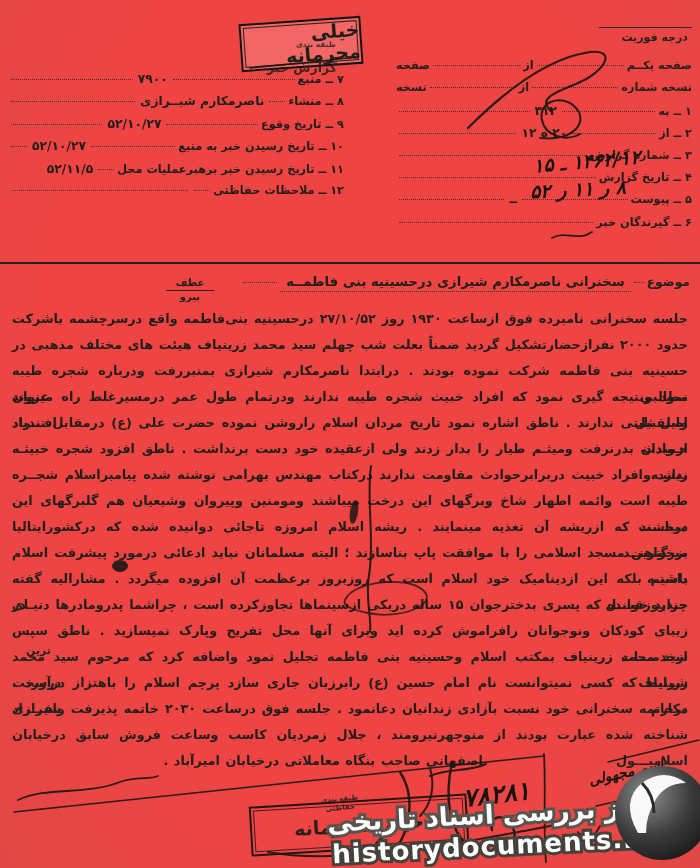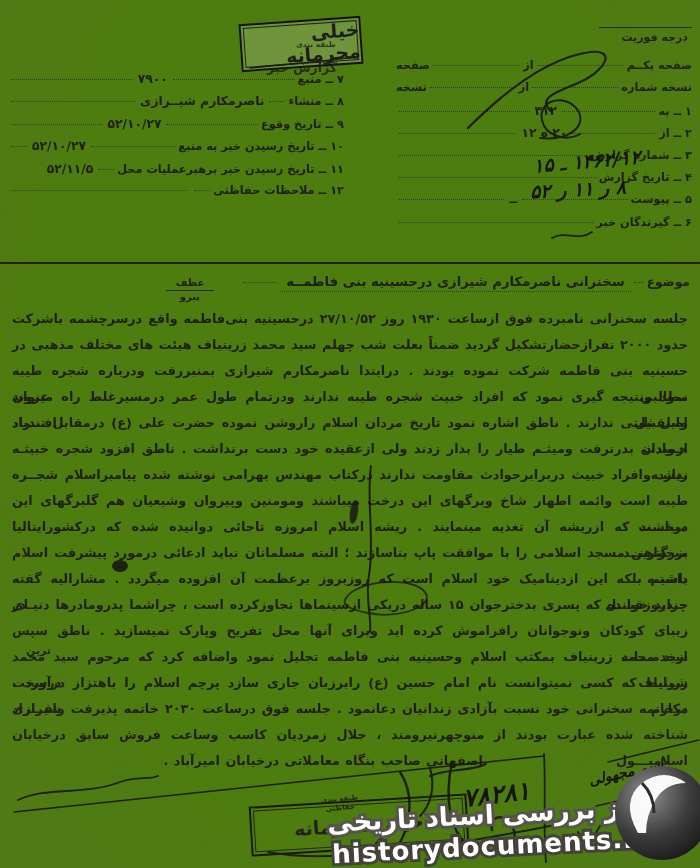--- a/index.html
+++ b/index.html
@@ -1,16 +1,16 @@
 <!DOCTYPE html>
 <html lang="fa"><head>
 <meta charset="utf-8">
 <style>
   html,body{margin:0;padding:0;background:#e9e7e2;}
-  .page{position:relative;width:700px;height:868px;margin:0 auto;background:#4d7c0f;
+  .page{position:relative;width:700px;height:868px;margin:0 auto;background:#ef4444;
         overflow:hidden;font-family:"DejaVu Sans",sans-serif;color:#201e19;direction:rtl;}
   .page::after{content:'';position:absolute;inset:0;pointer-events:none;
         background:radial-gradient(ellipse at 50% 42%,transparent 62%,rgba(110,104,92,.10) 100%);}
   
   .hdr-right{position:absolute;top:26px;right:8px;width:296px;}
   .hdr-left{position:absolute;top:72px;left:8px;width:336px;}
   .urgency{display:inline-block;border-top:1.6px solid #2a2722;padding:3px 4px 0 22px;
            font-size:11px;font-weight:bold;margin-bottom:15px;}
   .frow{display:flex;align-items:baseline;height:22.4px;font-size:11.3px;font-weight:bold;white-space:nowrap;}
   .frow .lead{flex:1 1 auto;border-bottom:1.6px dotted #393630;transform:translateY(-3px);margin:0 3px;min-width:8px;}

